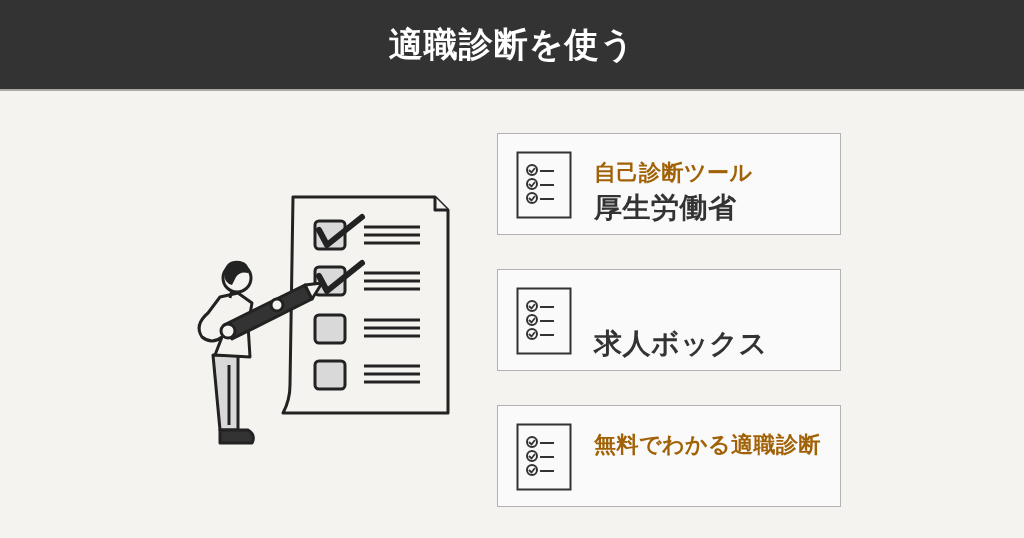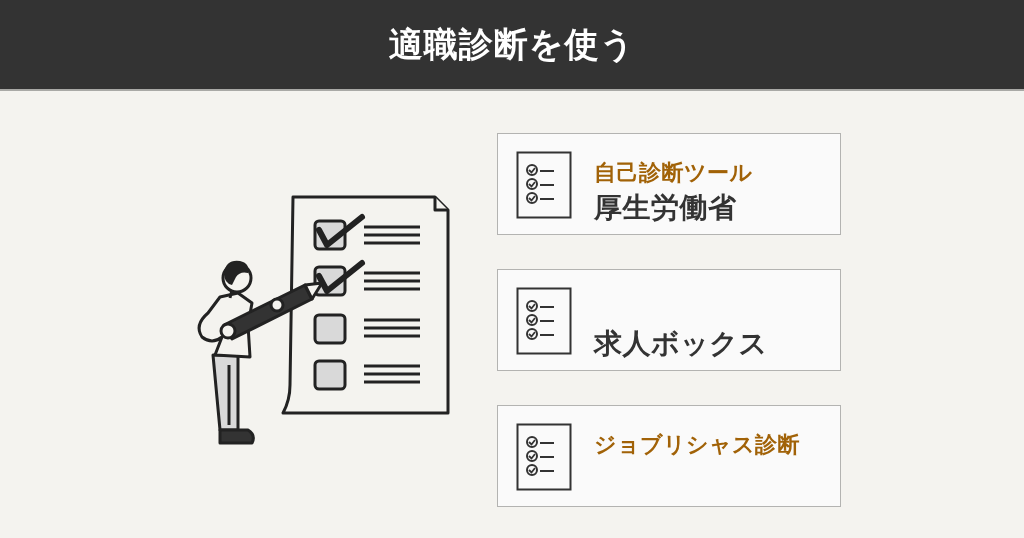--- a/index.html
+++ b/index.html
@@ -135,14 +135,14 @@
     <circle cx="16" cy="19" r="5" fill="none" stroke="#333" stroke-width="2"></circle>
     <path d="M13 19 L15.5 21.5 L19 17" fill="none" stroke="#333" stroke-width="1.8"></path>
     <line x1="24" y1="20" x2="38" y2="20" stroke="#333" stroke-width="2"></line>
     <circle cx="16" cy="33" r="5" fill="none" stroke="#333" stroke-width="2"></circle>
     <path d="M13 33 L15.5 35.5 L19 31" fill="none" stroke="#333" stroke-width="1.8"></path>
     <line x1="24" y1="34" x2="38" y2="34" stroke="#333" stroke-width="2"></line>
     <circle cx="16" cy="47" r="5" fill="none" stroke="#333" stroke-width="2"></circle>
     <path d="M13 47 L15.5 49.5 L19 45" fill="none" stroke="#333" stroke-width="1.8"></path>
     <line x1="24" y1="48" x2="38" y2="48" stroke="#333" stroke-width="2"></line>
   </svg>
-  <div class="title">ジョブリシャス診断</div>
+  <div class="title">無料でわかる適職診断</div>
 </div>
 
 </body></html>

